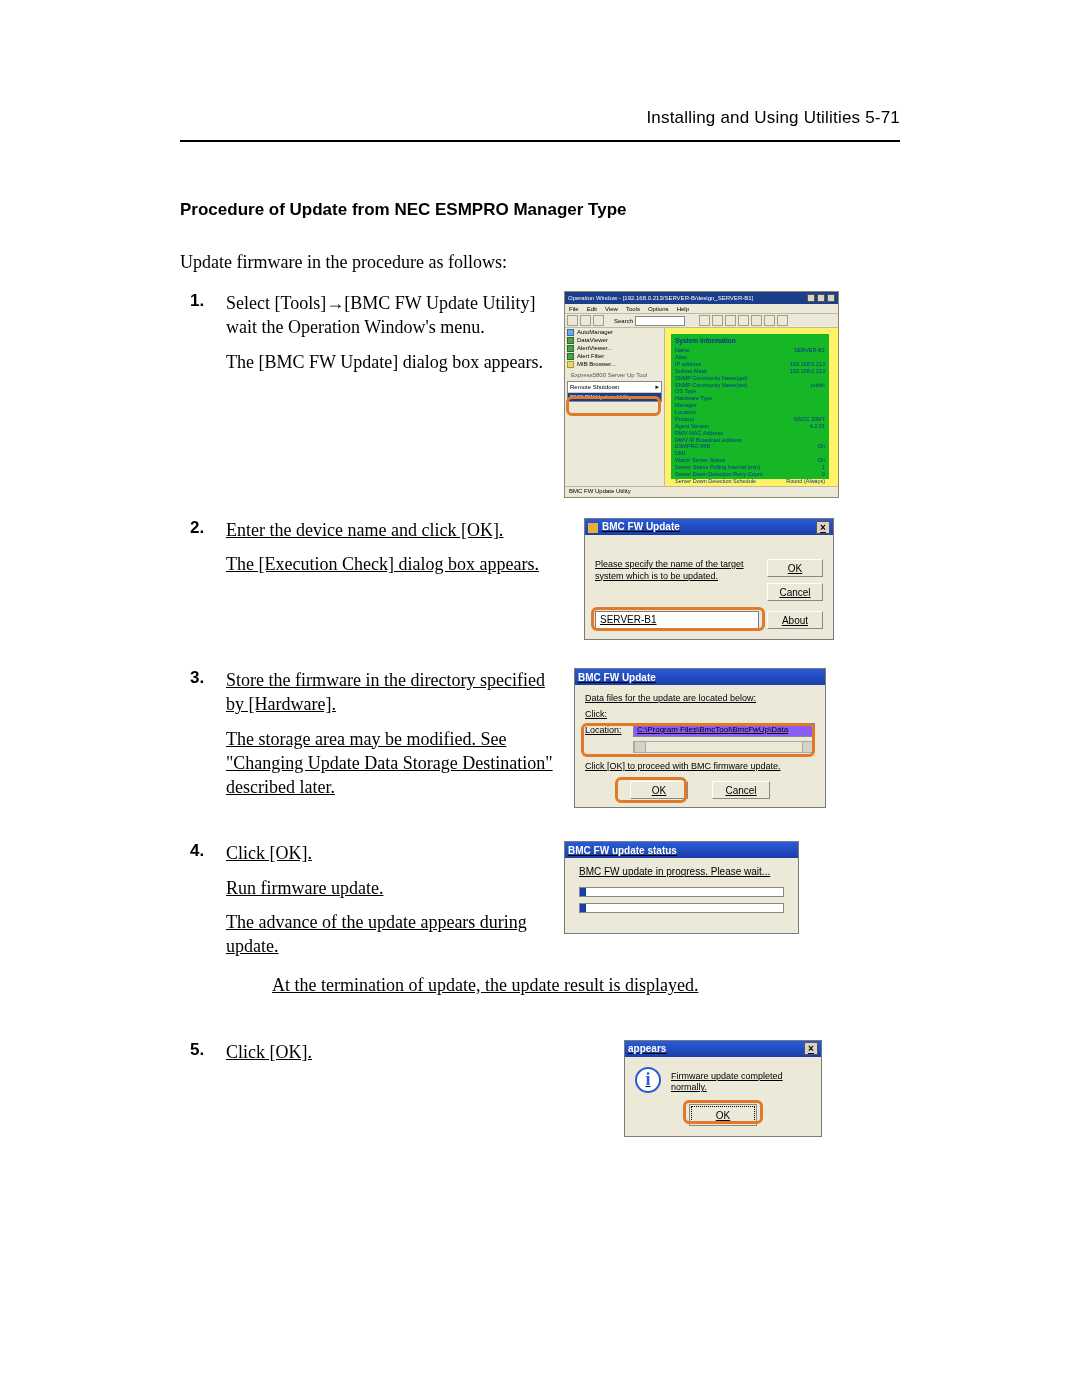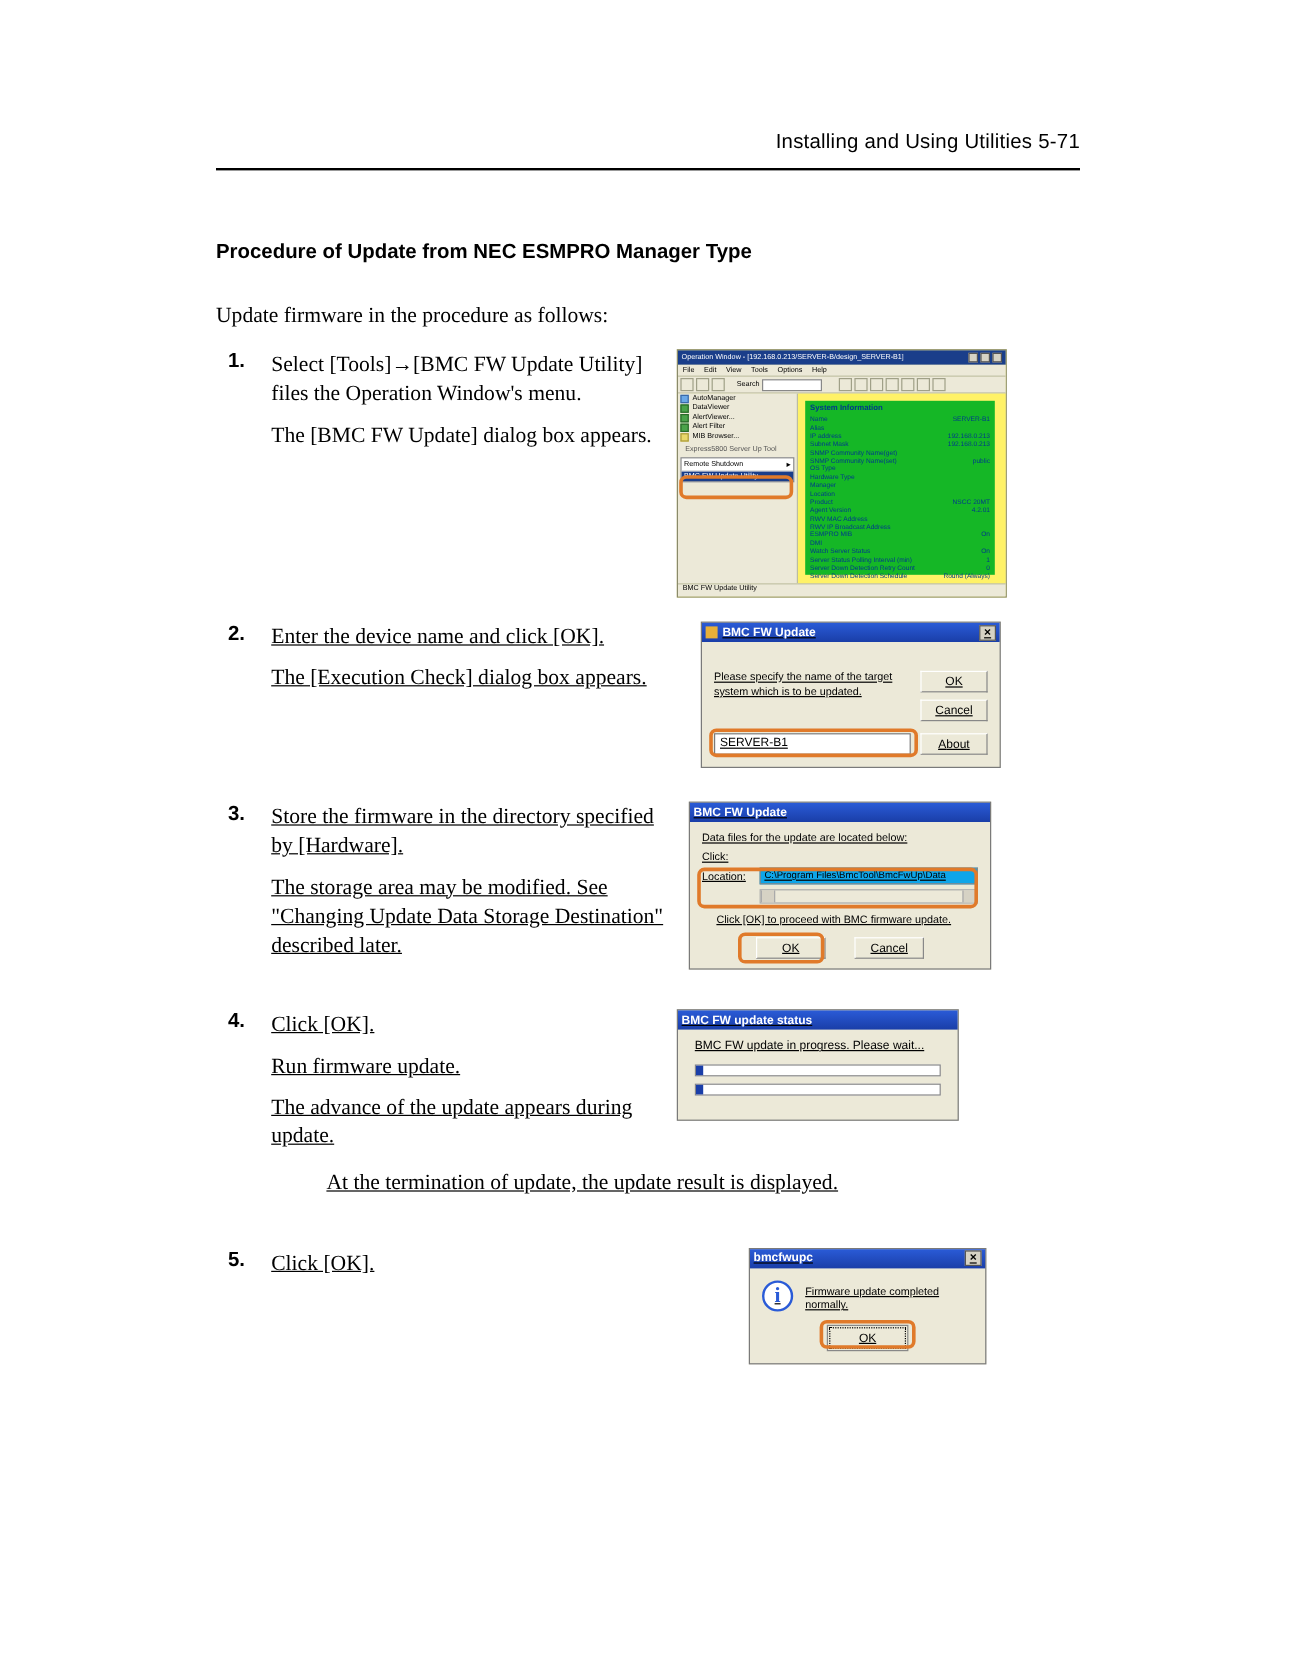--- a/index.html
+++ b/index.html
@@ -231,27 +231,27 @@
     width: 252px;
     background: #ece9d8;
     border: 1px solid #7a7a7a;
     font-family: Tahoma, Arial, sans-serif;
     font-size: 9px;
     position: relative;
   }
   .dlg3 .content { padding: 8px 10px; }
   .dlg3 .lbl { margin-bottom: 6px; }
   .dlg3 .form { display: grid; grid-template-columns: 48px 1fr; row-gap: 4px; align-items: center; position: relative; }
-  .dlg3 .form .val { height: 14px; background: #0ea5e9; border: 1px solid #888; padding: 0 3px; font-size: 8px; line-height: 12px; overflow: hidden; white-space: nowrap; }
+  .dlg3 .form .val { height: 14px; background: #8b5cf6; border: 1px solid #888; padding: 0 3px; font-size: 8px; line-height: 12px; overflow: hidden; white-space: nowrap; }
   .dlg3 .scroll {
     grid-column: 2; height: 12px; background: #ece9d8; border: 1px solid #aaa;
     display: flex; justify-content: space-between;
   }
   .dlg3 .scroll .sbtn { width: 12px; height: 100%; background: #d6d2c4; border-left: 1px solid #aaa; border-right: 1px solid #aaa; }
-  .dlg3 .note { margin-top: 8px; margin-left: 12px; }
+  .dlg3 .note { margin-top: 8px; }
   .dlg3 .btnrow { display: flex; gap: 24px; justify-content: center; margin-top: 10px; position: relative; }
   .dlg3 .btnrow .winbtn { width: 58px; }
 
   
   .dlg4 {
     width: 235px;
     background: #ece9d8;
     border: 1px solid #7a7a7a;
     font-family: Tahoma, Arial, sans-serif;
     font-size: 10px;
@@ -313,21 +313,21 @@
   <div class="section-title">Procedure of Update from NEC ESMPRO Manager Type</div>
 
   <p class="intro">Update firmware in the procedure as follows:</p>
 
   <ol class="steps">
 
     <li class="s1">
       <div class="step-body">
         <div class="txtcol">
           <p>
-            <span>Select [Tools]</span><span>→</span><span>[BMC FW Update Utility] files the Operation Window's menu.</span>
+            <span>Select [Tools]</span><span>→</span><span>[BMC FW Update Utility] wait the Operation Window's menu.</span>
           </p>
           <p>The [BMC FW Update] dialog box appears.</p>
         </div>
         <div class="fig">
           <div class="opwin">
             <div class="titlebar">
               <span class="t">Operation Window - [192.168.0.213/SERVER-B/design_SERVER-B1]</span>
               <span class="wbtns">
                 <span class="wbtn"></span>
                 <span class="wbtn"></span>
@@ -564,21 +564,21 @@
     </li>
 
     <li class="s5">
       <div class="step-body">
         <div class="txtcol">
           <p>Click [OK].</p>
         </div>
         <div class="fig">
           <div class="dlg5">
             <div class="titlebar">
-              <span>bmcfwupc</span>
+              <span>appears</span>
               <span class="xbtn">×</span>
             </div>
             <div class="content">
               <div class="info-icon">i</div>
               <div class="msg">Firmware update completed normally.</div>
             </div>
             <div class="btnrow">
               <div class="winbtn">OK</div>
               <div class="orange-hl" style="left:58px; top:-2px; width:80px; height:24px;"></div>
             </div>

